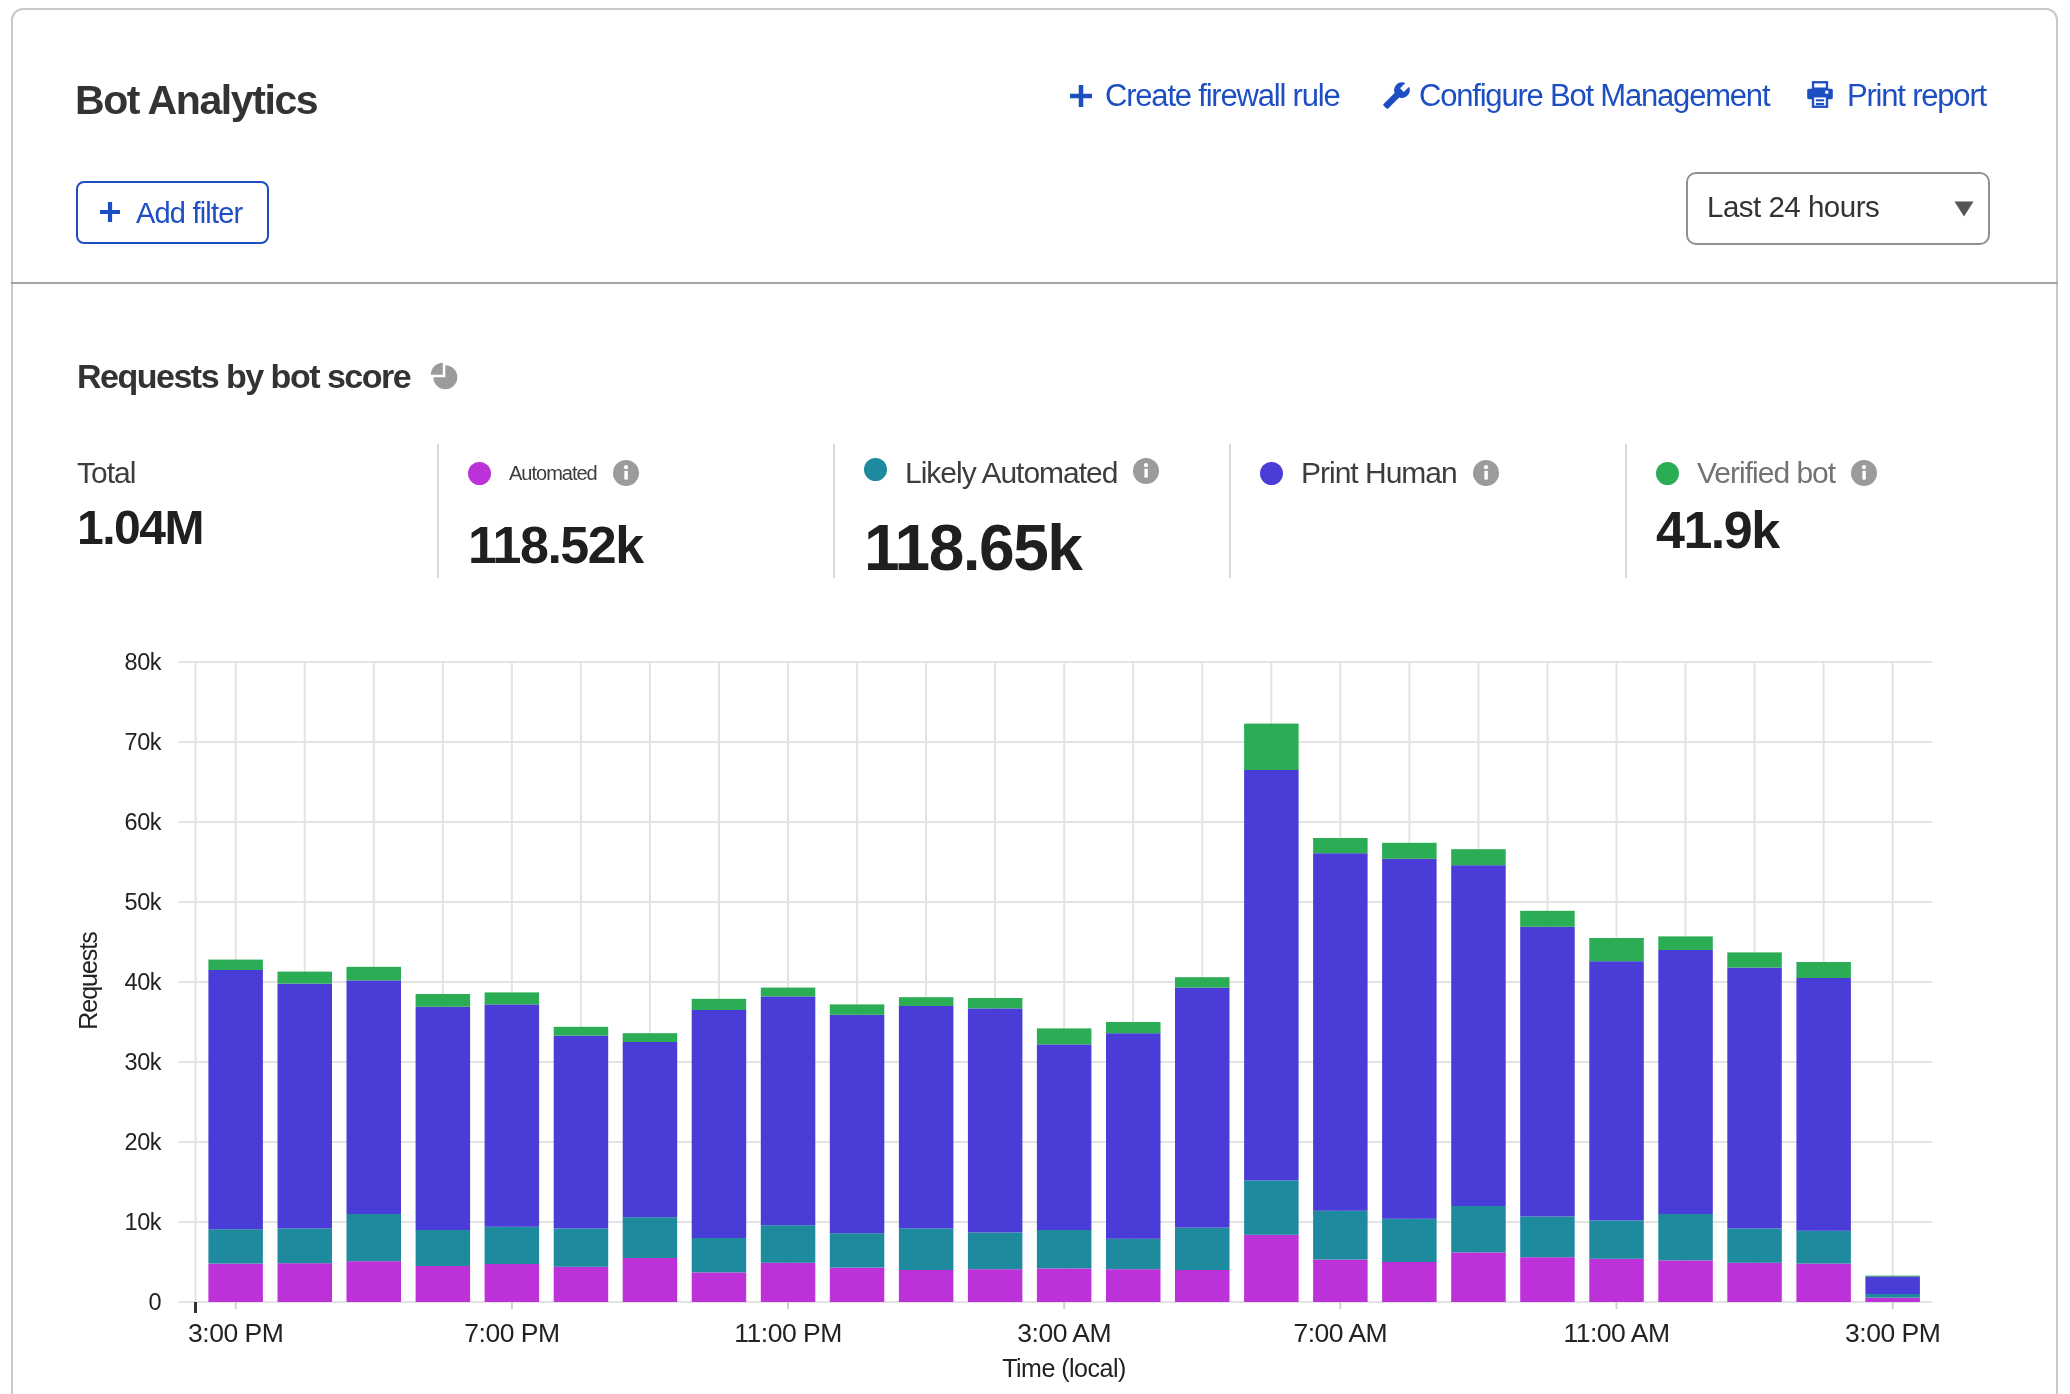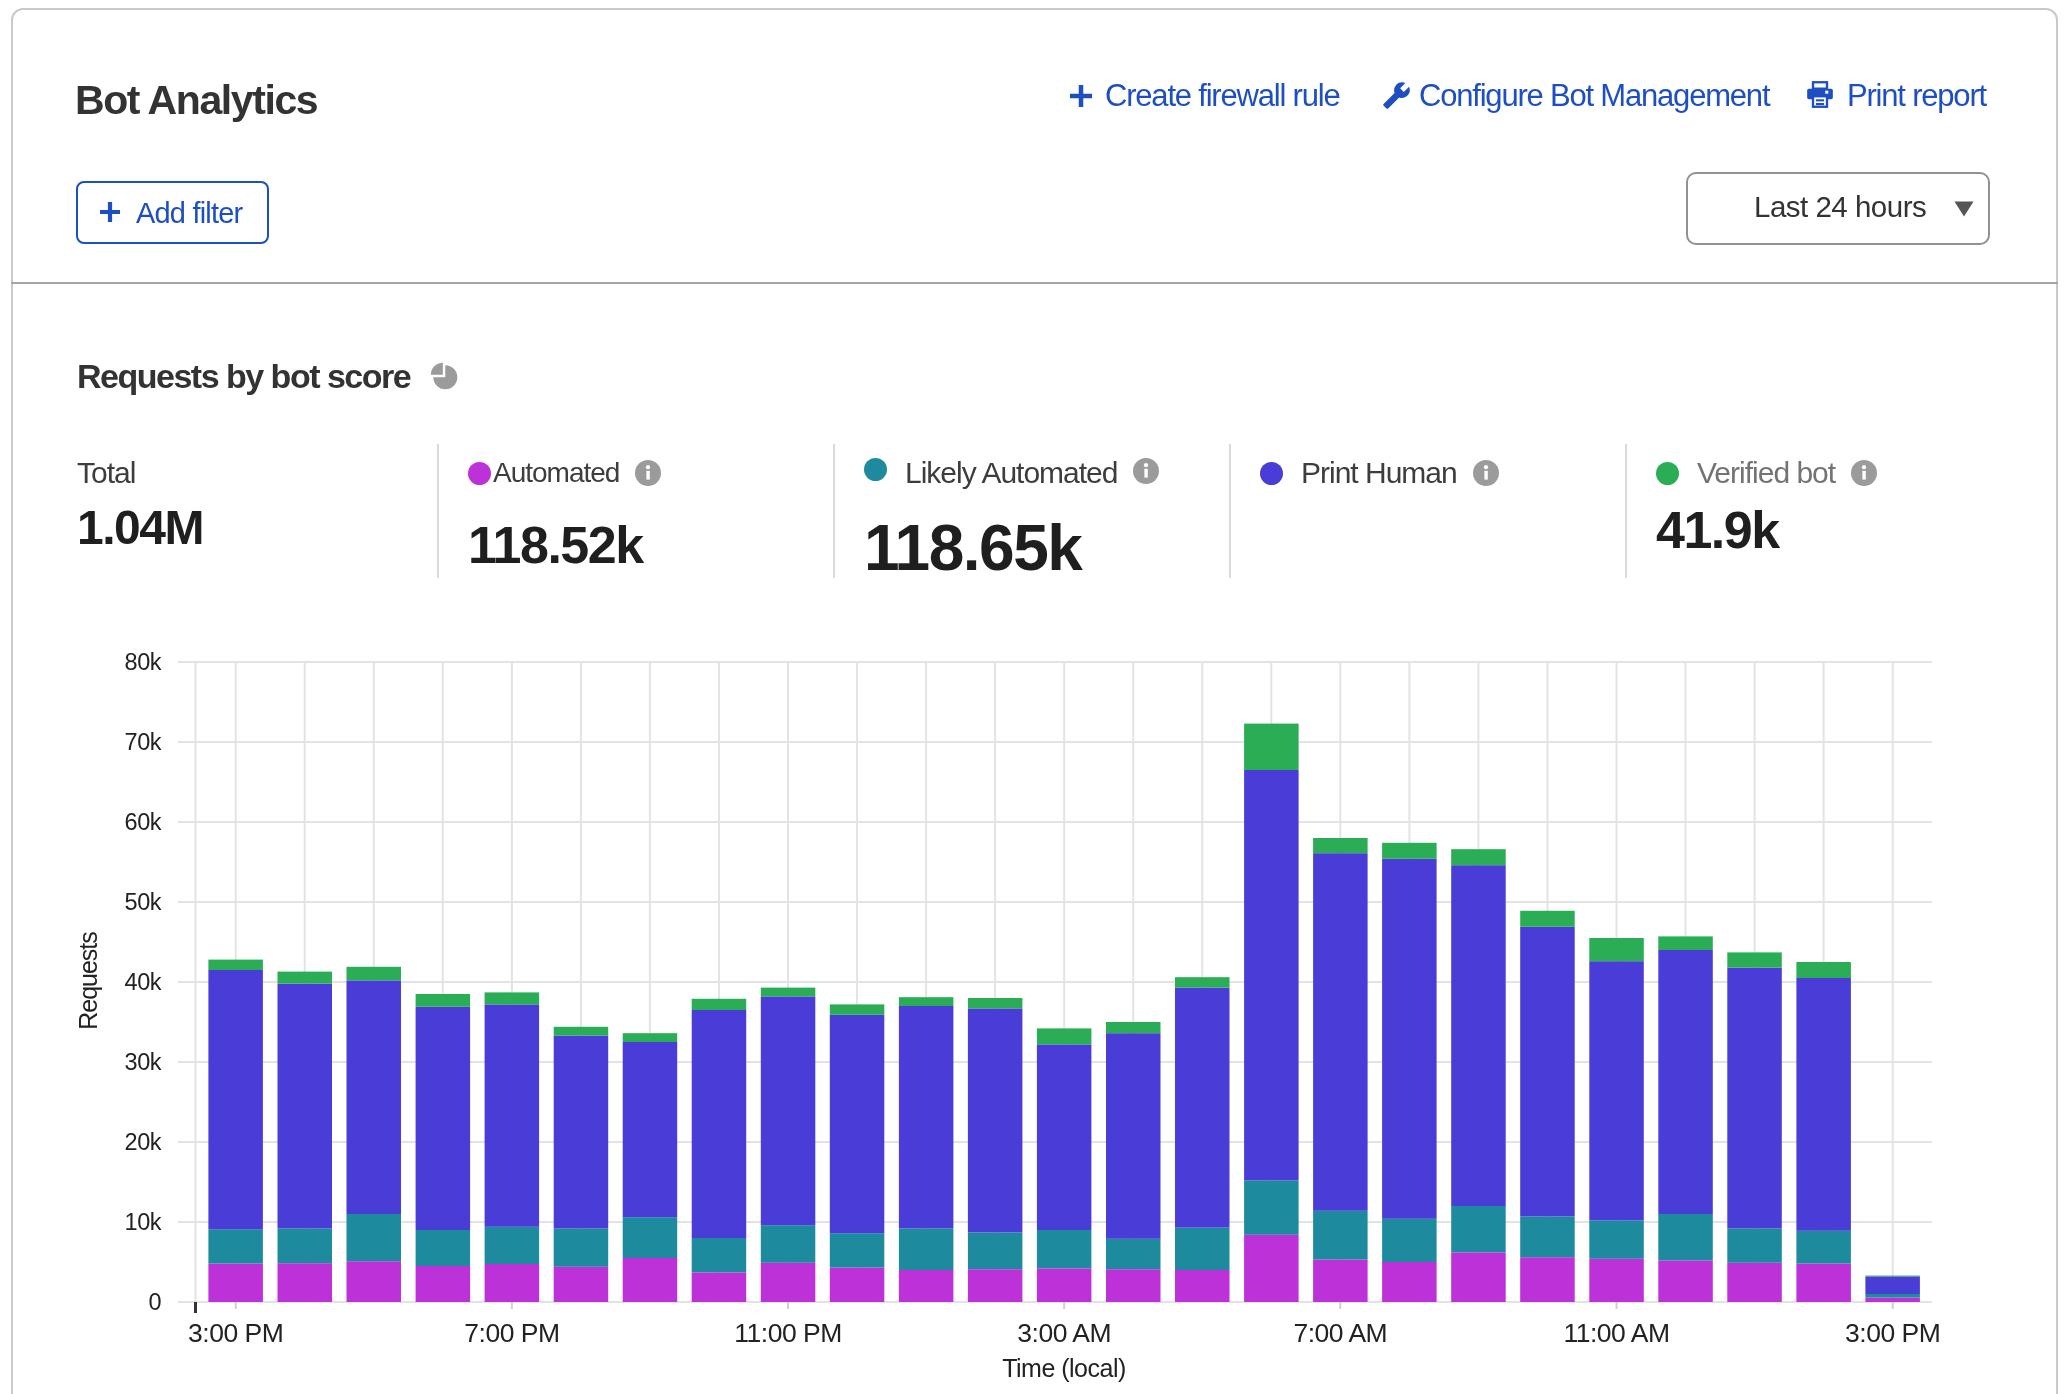--- a/index.html
+++ b/index.html
@@ -29,21 +29,21 @@
 </svg>
     <div class="lnk" style="left:1847px">Print report</div>
 
   <div style="position:absolute;left:76px;top:181px;width:193px;height:63px;border:2px solid #1d4ec2;border-radius:8px"></div>
   <svg width="22" height="22" viewBox="0 0 22 22" style="position:absolute;left:99px;top:201px">
       <path d="M11 1 V21 M1 11 H21" stroke="#1d4ec2" stroke-width="4.2"></path>
     </svg>
   <div style="position:absolute;left:136px;top:199px;font-size:29px;line-height:1;letter-spacing:-0.8px;color:#1d4ec2">Add filter</div>
 
   <div style="position:absolute;left:1686px;top:172px;width:304px;height:73px;border:2px solid #919191;border-radius:10px"></div>
-  <div style="position:absolute;left:1754px;top:192px;font-size:29.5px;line-height:1;letter-spacing:-0.5px;color:#333">Last 24 hours</div>
+  <div style="position:absolute;left:1707px;top:192px;font-size:29.5px;line-height:1;letter-spacing:-0.5px;color:#333">Last 24 hours</div>
   <svg width="20" height="16" viewBox="0 0 20 16" style="position:absolute;left:1954px;top:201px">
       <path d="M0.5 0.5 H19.5 L10 15.5 Z" fill="#555"></path>
     </svg>
 
   <div style="position:absolute;left:11px;top:282px;width:2047px;height:2px;background:#a5a5a5"></div>
 
   <div style="position:absolute;left:77px;top:359px;font-size:34px;line-height:1;font-weight:700;letter-spacing:-1.5px;color:#333">Requests by bot score</div>
   <svg width="31" height="31" viewBox="0 0 31 31" style="position:absolute;left:428px;top:359px">
 <path d="M17.3 6.2 A12 12 0 1 1 5.3 18.2 L17.3 18.2 Z" fill="#9b9b9b"></path>
 <path d="M14.8 15.7 L2.8 15.7 A12 12 0 0 1 14.8 3.7 Z" fill="#9b9b9b"></path>
@@ -55,21 +55,21 @@
     <div style="position:absolute;left:1625px;top:444px;width:2px;height:134px;background:#d9d9d9"></div>
   <div style="position:absolute;left:77px;top:458px">
 <div style="display:flex;align-items:center">
         <span style="font-size:30px;letter-spacing:-1px;line-height:30px;color:#3d3d3d">Total</span>
       </div>
 <div style="margin-top:16px;font-size:48px;line-height:1;font-weight:700;color:#1f1f1f;letter-spacing:-1.5px">1.04M</div>
 </div>
     <div style="position:absolute;left:468px;top:458px">
 <div style="display:flex;align-items:center">
         <span style="width:23px;height:23px;border-radius:50%;background:#bd31d8;flex:none"></span>
-        <span style="margin-left:2px;font-size:28px;letter-spacing:-1px;line-height:30px;color:#3d3d3d">Automated</span>
+        <span style="margin-left:18px;font-size:20px;letter-spacing:-1px;line-height:30px;color:#3d3d3d">Automated</span>
         <svg width="26" height="26" viewBox="0 0 26 26" style="flex:none;margin-left:16px">
           <circle cx="13" cy="13" r="13" fill="#9b9b9b"></circle>
           <rect x="11.4" y="10.8" width="3.4" height="8.8" fill="#fff"></rect>
           <circle cx="13" cy="7.2" r="2.1" fill="#fff"></circle>
         </svg>
       </div>
 <div style="margin-top:31px;font-size:52px;line-height:1;font-weight:700;color:#1f1f1f;letter-spacing:-1.5px">118.52k</div>
 </div>
     <div style="position:absolute;left:864px;top:458px">
 <div style="display:flex;align-items:flex-start">

